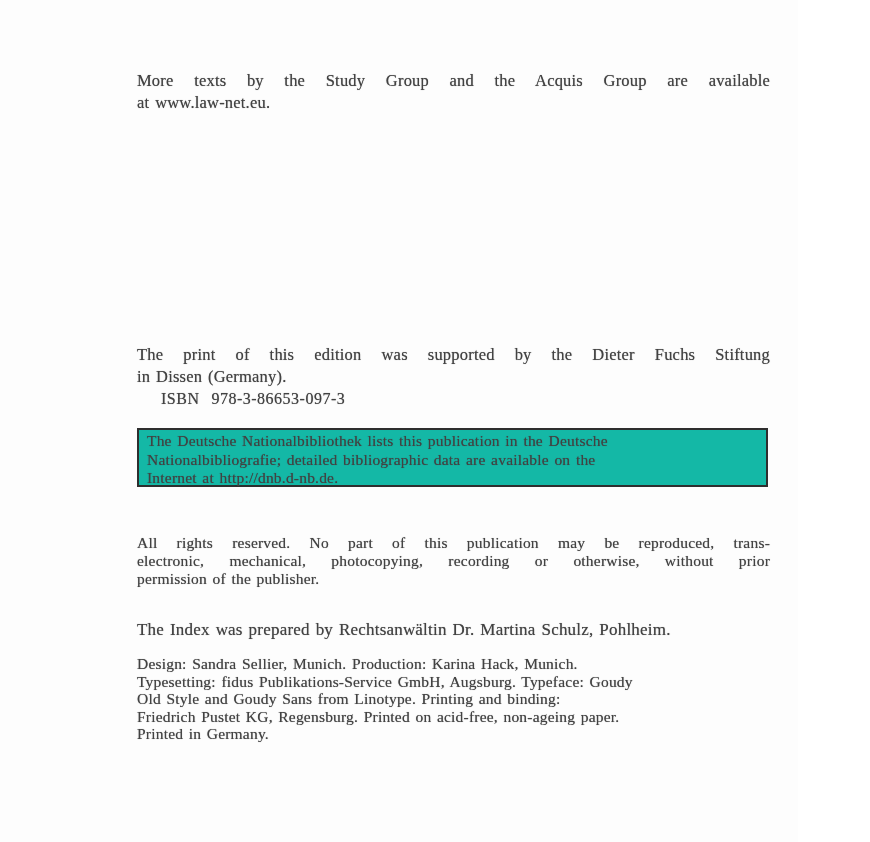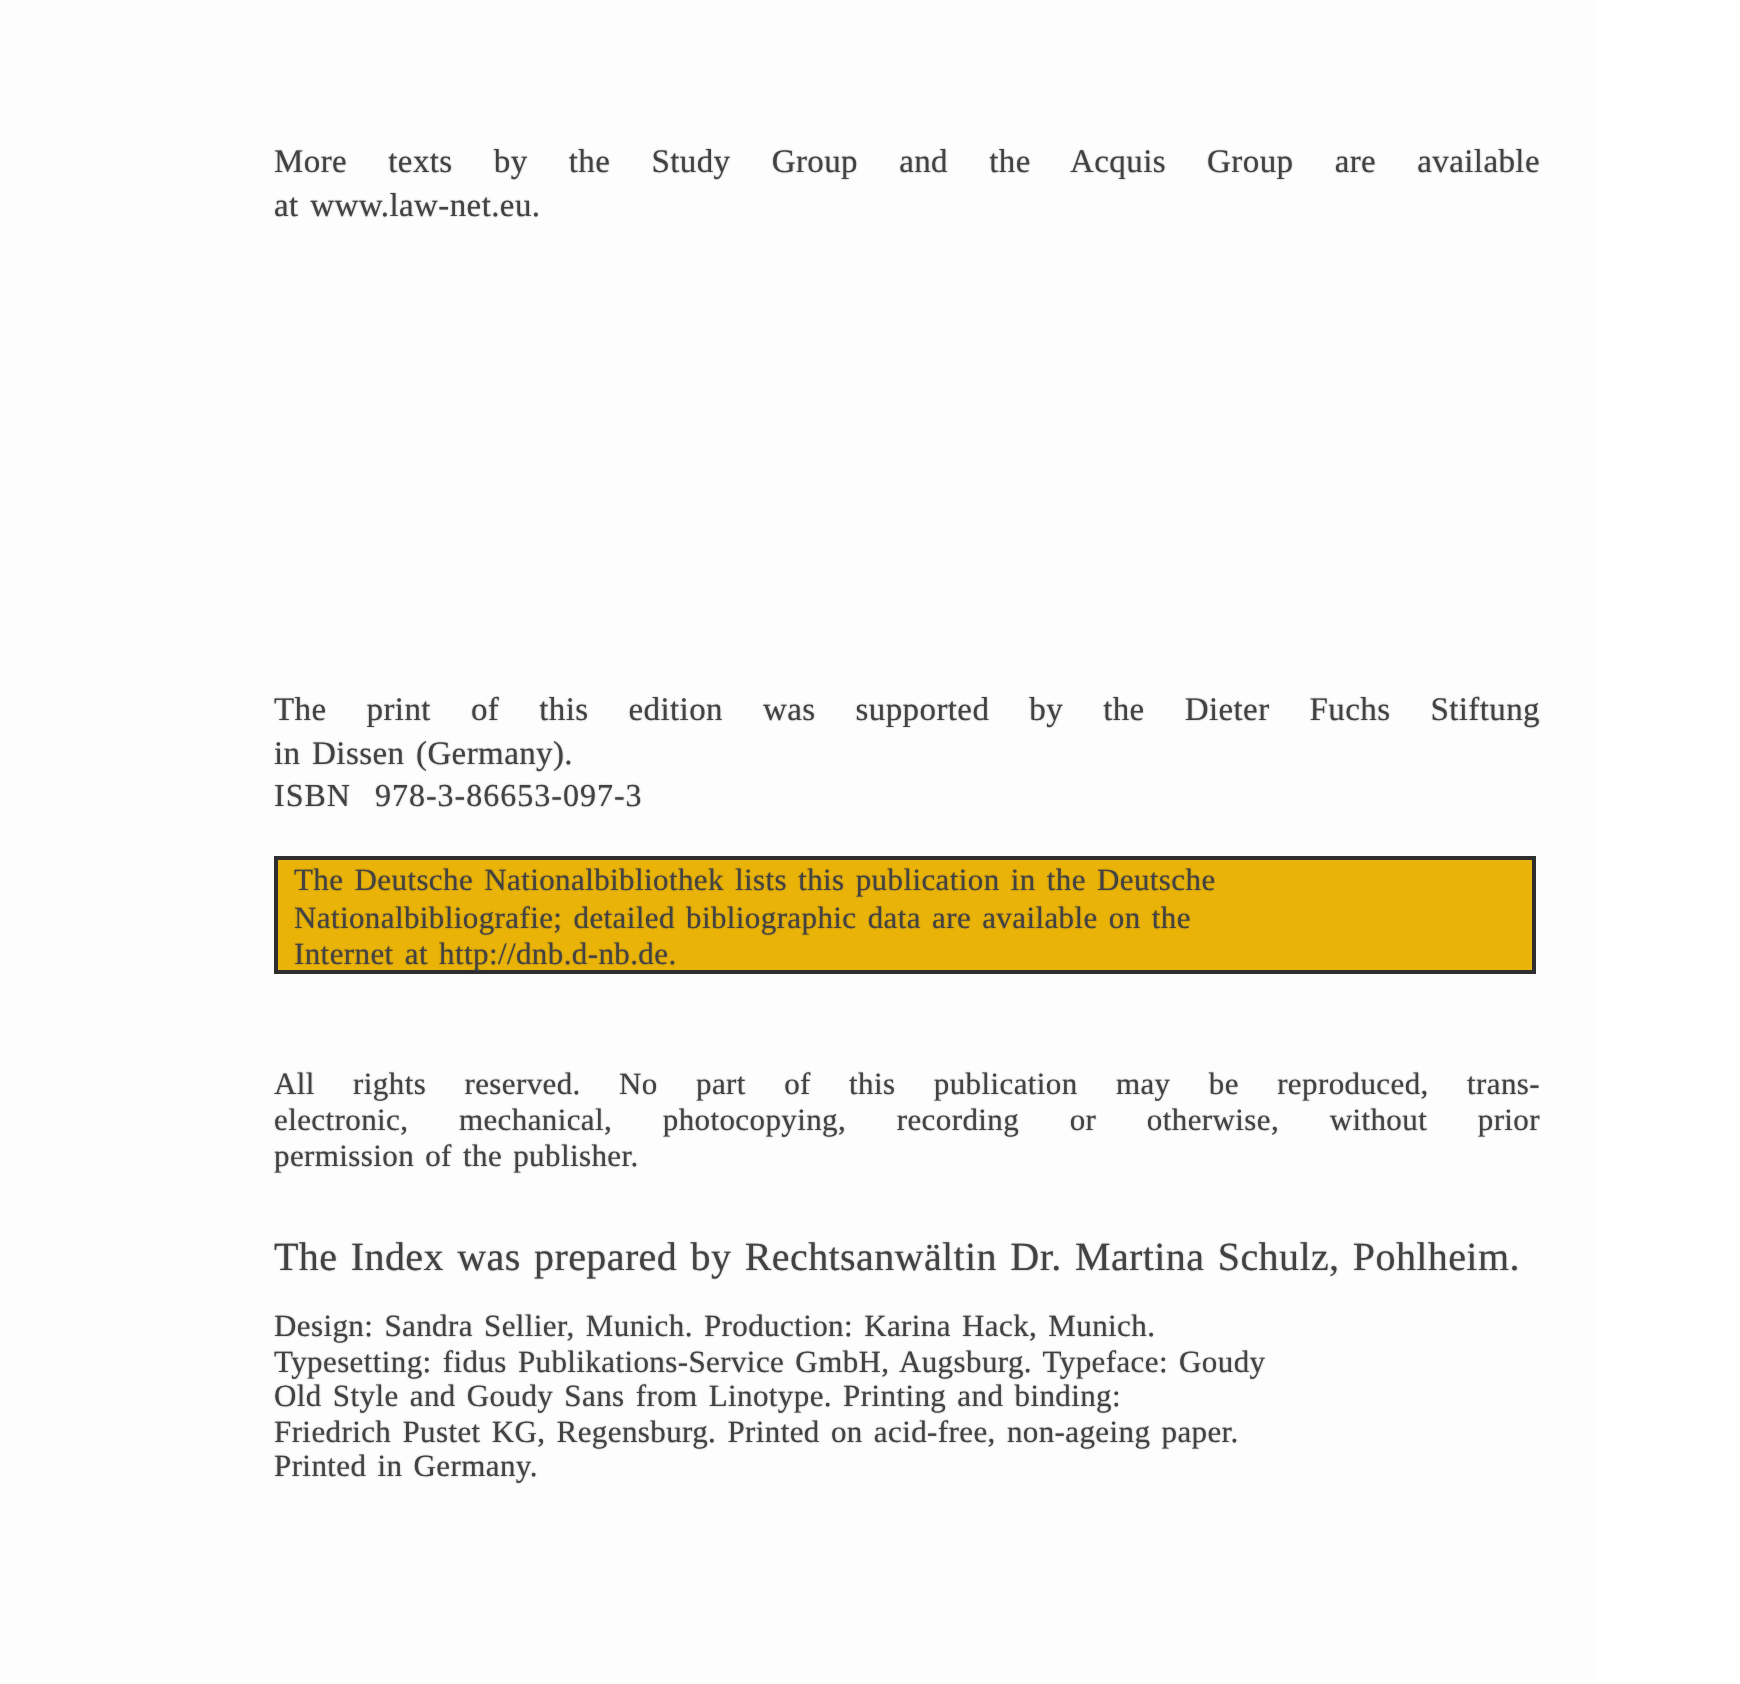--- a/index.html
+++ b/index.html
@@ -25,35 +25,35 @@
     text-shadow: 0 0 0.8px rgba(60,60,60,0.65);
   }
   .ln { white-space: nowrap; }
   .just {
     white-space: normal;
     text-align: justify;
     text-align-last: justify;
   }
   #intro   { top: 70px;  font-size: 16.5px; line-height: 22px; }
   #support { top: 321px; font-size: 16.5px; line-height: 22px; margin-top: 23px; }
-  #isbn    { top: 389px; font-size: 16px;  line-height: 20px; white-space: pre-wrap; letter-spacing: 0.5px; }
+  #isbn    { top: 389px; font-size: 16px;  line-height: 20px; white-space: pre-wrap; letter-spacing: 0.5px; margin-left: 24px; }
   #dnbbox  {
     top: 428px;
     width: 631px;
     height: 59px;
     box-sizing: border-box;
     border: 2px solid #2e2e2e;
     padding: 2px 8px 0 8px;
     font-size: 15.5px;
     line-height: 18.5px;
-    background: #eab308;
+    background: #14b8a6;
   }
   #copyright { top: 499px; font-size: 15.5px; line-height: 19px; }
   #rights    { top: 534px; font-size: 15.5px; line-height: 17.8px; }
-  #indexline { top: 620px; font-size: 20px; line-height: 19px; }
+  #indexline { top: 620px; font-size: 17px; line-height: 19px; }
   #colophon  { top: 655px; font-size: 15.5px; line-height: 17.6px; }
 </style>
 </head>
 <body>
 
 <div class="page">
 
   <div class="blk" id="intro">
     <div class="ln just">More texts by the Study Group and the Acquis Group are available</div>
     <div class="ln">at www.law-net.eu.</div>

